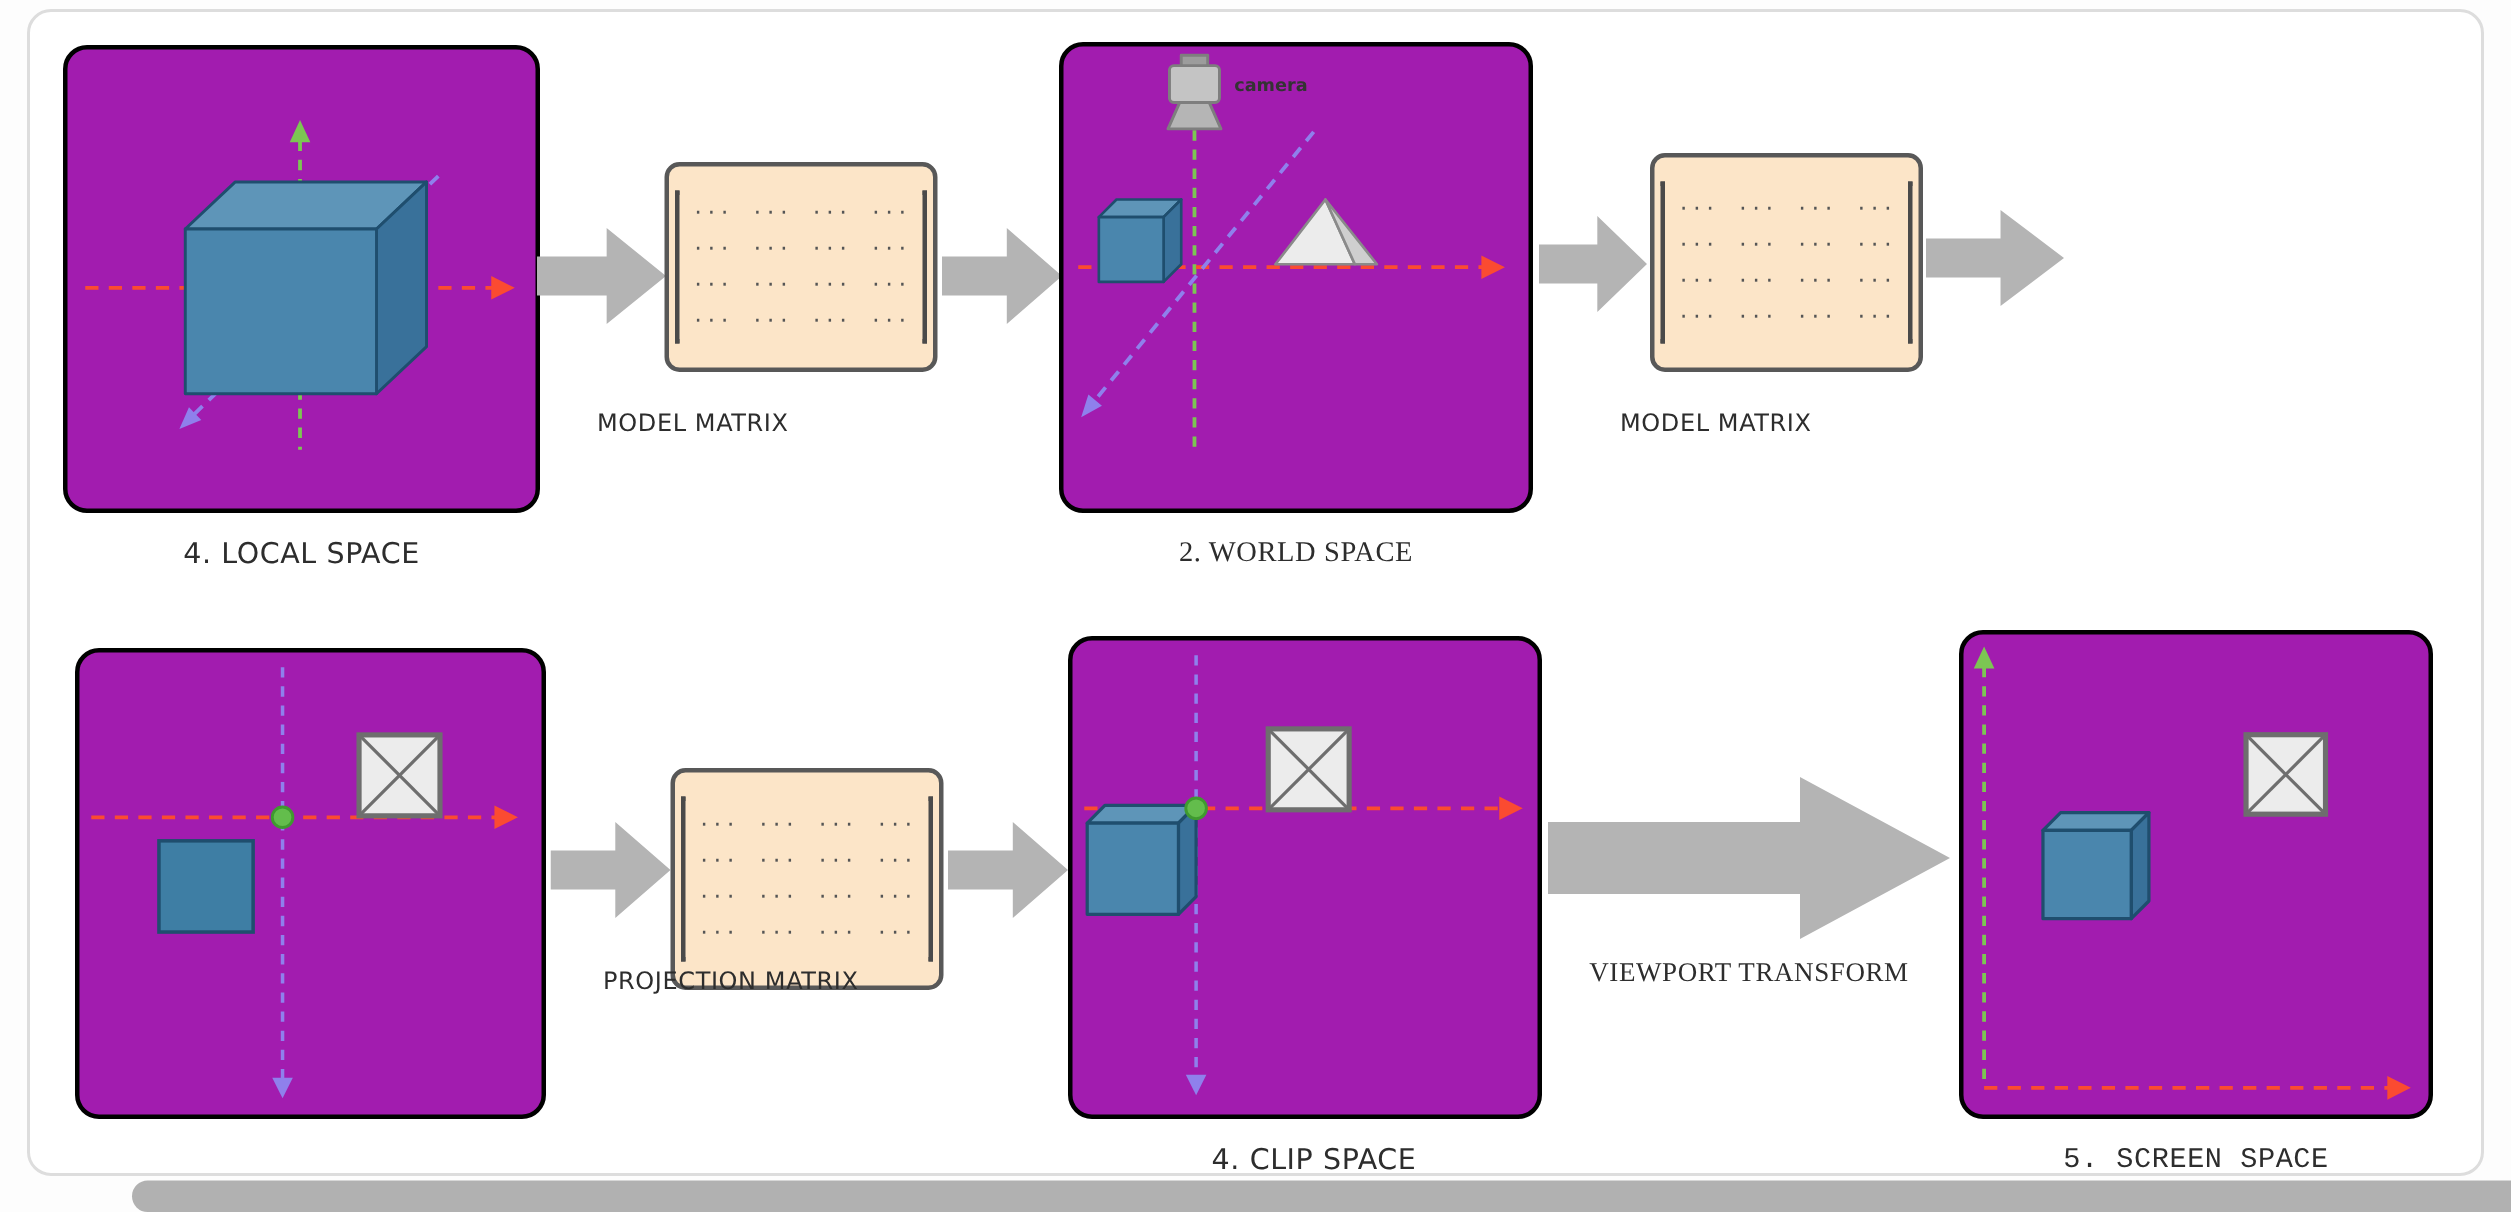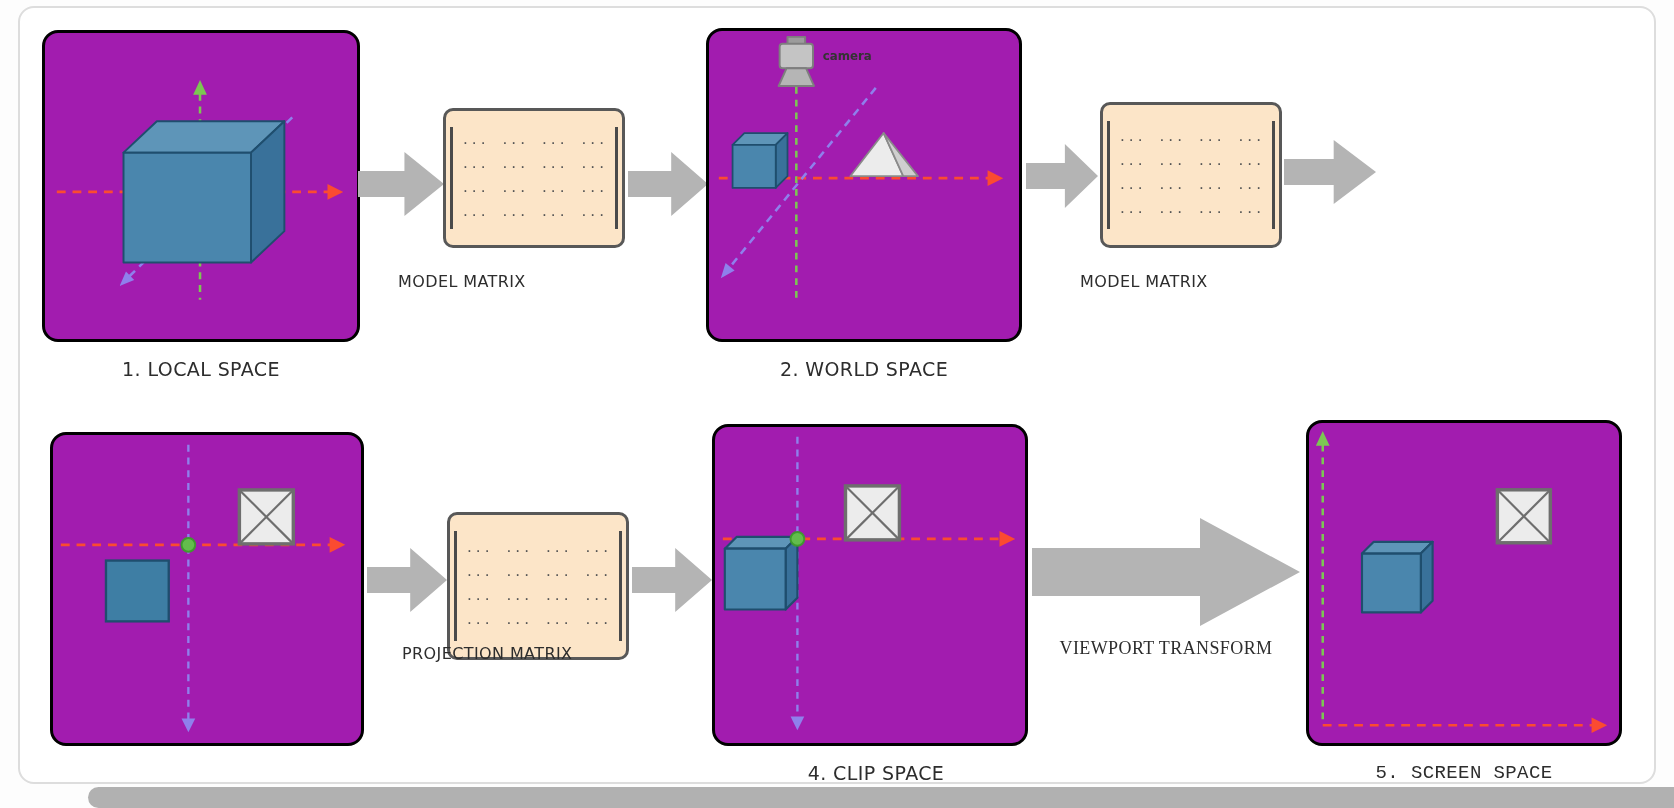--- a/index.html
+++ b/index.html
@@ -68,21 +68,21 @@
         <line x1="252" y1="86" x2="85" y2="249" stroke="#8f80ec" stroke-width="2.6" stroke-dasharray="8 6"></line>
         <polygon points="76,258 82.5,243.2 90.9,251.8" fill="#8f80ec"></polygon>
       </g>
       <g stroke="#1f4e6e" stroke-width="2" stroke-linejoin="round">
         <polygon points="80,122 210,122 244,90 114,90" fill="#5e95b8"></polygon>
         <polygon points="210,122 244,90 244,202 210,234" fill="#39719a"></polygon>
         <rect x="80" y="122" width="130" height="112" fill="#4a86ad"></rect>
       </g>
     </svg>
   </div>
-  <div class="stage-label" style="left:42px; top:358px; width:318px;">1. LOCAL SPACE</div>
+  <div class="stage-label" style="left:42px; top:358px; width:318px;">4. LOCAL SPACE</div>
 
   <div class="arrow" style="left:358px; top:148px; width:86px; height:72px;">
     <svg viewBox="0 0 100 72" preserveAspectRatio="none">
         <polygon points="0,23 54,23 54,4 100,36 54,68 54,49 0,49" fill="#b4b4b4"></polygon>
       </svg>
   </div>
 
   <div class="matrix-box" style="left:443px; top:108px; width:182px; height:140px;">
     <div class="bracket left"></div>
     <div class="matrix-grid">
@@ -136,21 +136,21 @@
         <polygon points="24,116 68,116 80,104 36,104" fill="#5e95b8"></polygon>
         <polygon points="68,116 80,104 80,148 68,160" fill="#39719a"></polygon>
         <rect x="24" y="116" width="44" height="44" fill="#4a86ad"></rect>
       </g>
       <g stroke="#8a8a8a" stroke-width="1.8" stroke-linejoin="round">
         <polygon points="178,104 144,148 198,148" fill="#ececec"></polygon>
         <polygon points="178,104 198,148 213,148" fill="#cfcfcf"></polygon>
       </g>
     </svg>
   </div>
-  <div class="stage-label" style="left:706px; top:358px; width:316px;">2. WORLD SPACE</div>
+  <div class="stage-label" style="left:706px; top:358px; width:316px;font-family:Liberation Serif, serif;">2. WORLD SPACE</div>
 
   <div class="arrow" style="left:1026px; top:140px; width:72px; height:72px;">
     <svg viewBox="0 0 100 72" preserveAspectRatio="none">
         <polygon points="0,23 54,23 54,4 100,36 54,68 54,49 0,49" fill="#b4b4b4"></polygon>
       </svg>
   </div>
 
   <div class="matrix-box" style="left:1100px; top:102px; width:182px; height:146px;">
     <div class="bracket left"></div>
     <div class="matrix-grid">

